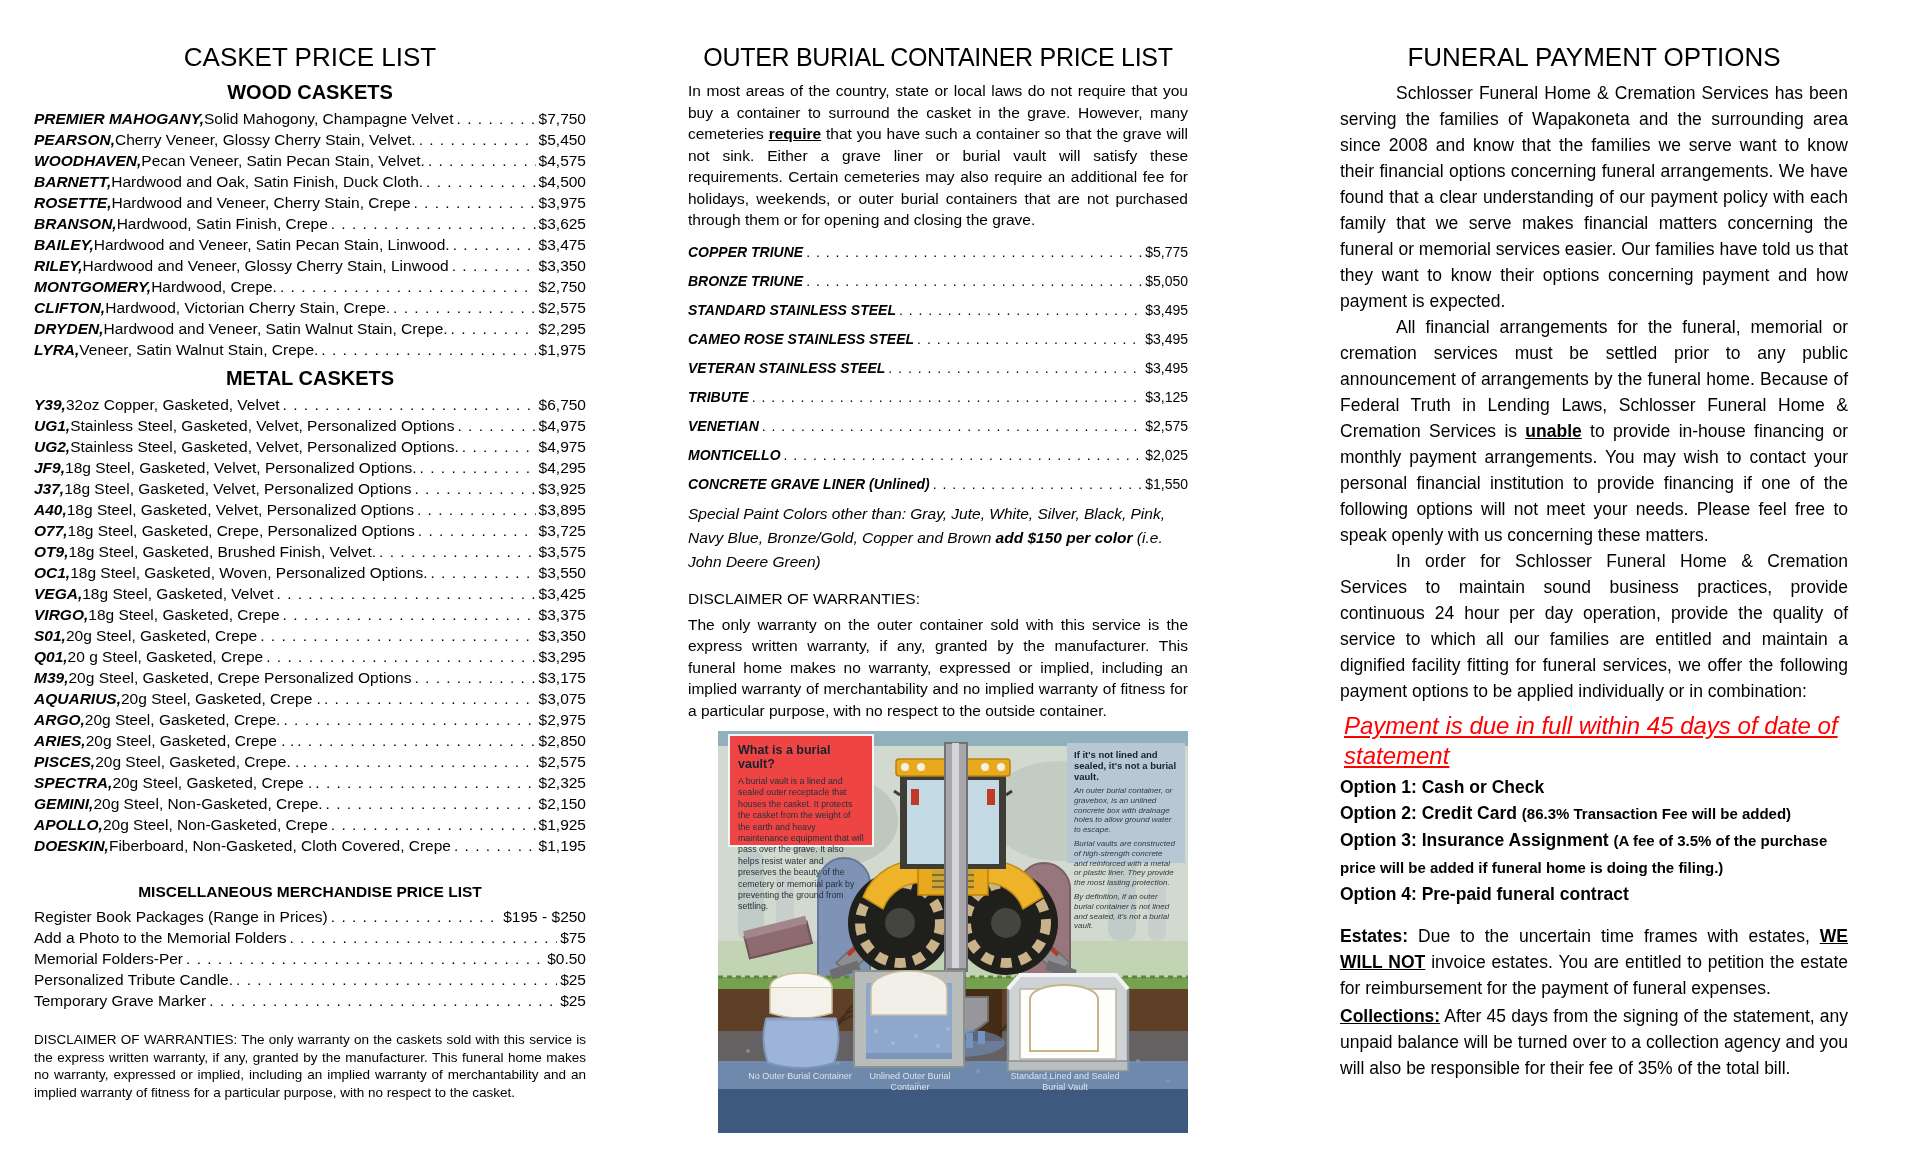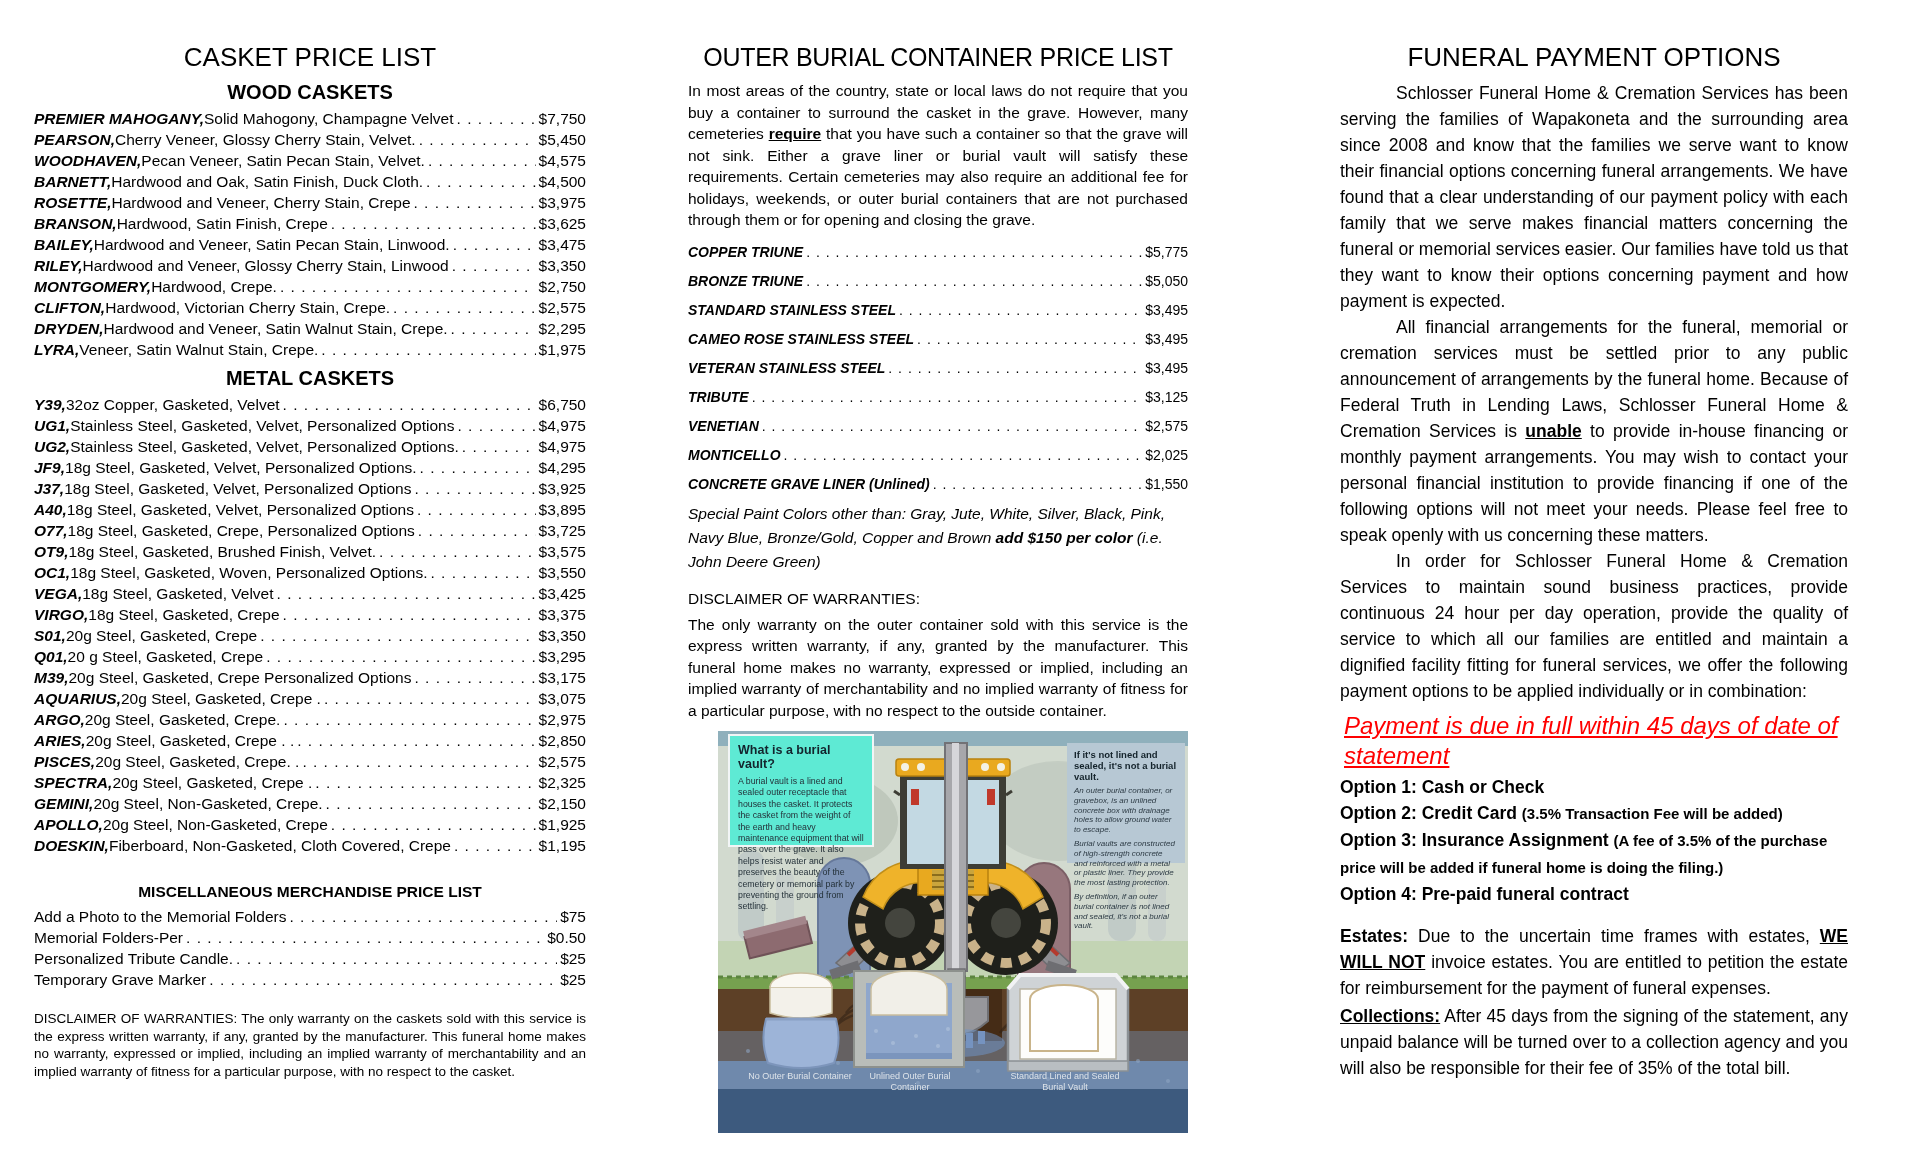--- a/index.html
+++ b/index.html
@@ -28,21 +28,21 @@
   .col-burial h1{font-size:25px;letter-spacing:-0.3px;white-space:nowrap;}
   .intro{line-height:21.5px;text-align:justify;margin:0 0 7px 0;}
   .vrow{display:flex;align-items:baseline;font-size:14px;line-height:29px;white-space:nowrap;justify-content:space-between;}
   .vrow .nm{font-weight:700;font-style:italic;}
   .paint-note{font-size:15.5px;line-height:24px;margin-top:3px;}
   .disc-head{margin:16px 0 6px 0;}
   .disc-body{line-height:21.5px;text-align:justify;margin:0;}
   
   .diagram{position:relative;width:470px;height:402px;margin:10px 0 0 auto;}
   .diagram svg{position:absolute;left:0;top:0;}
-  .info-box-left{position:absolute;left:10px;top:3px;width:146px;height:113px;background:#5eead4;border:2px solid #f2f5f6;box-sizing:border-box;padding:7px 8px;}
+  .info-box-left{position:absolute;left:10px;top:3px;width:146px;height:113px;background:#ef4444;border:2px solid #f2f5f6;box-sizing:border-box;padding:7px 8px;}
   .info-box-left .ib-title{font-size:12.5px;font-weight:700;color:#13242d;margin:0 0 5px 0;}
   .info-box-left .ib-body{font-size:8.8px;line-height:11.4px;color:#243139;}
   .info-box-right{position:absolute;left:349px;top:12px;width:118px;height:120px;background:#b7c8d4;box-sizing:border-box;padding:6px 7px;}
   .info-box-right .ib-title{font-size:9.5px;font-weight:700;line-height:11px;color:#14232b;margin:0 0 4px 0;}
   .info-box-right p{font-size:8px;font-style:italic;line-height:9.8px;color:#2c3a44;margin:0 0 4px 0;}
   .cap{position:absolute;font-size:9px;line-height:11px;color:#dde3e9;text-align:center;}
   .cap1{left:24px;top:340px;width:116px;}
   .cap2{left:136px;top:340px;width:112px;}
   .cap3{left:283px;top:340px;width:128px;}
   
@@ -305,20 +305,25 @@
           <span class="ds"> Fiberboard, Non-Gasketed, Cloth Covered, Crepe</span>
           <span class="dots"></span>
           <span class="pr">$1,195</span>
         </div>
       </div>
 
     <div class="misc-head">MISCELLANEOUS MERCHANDISE PRICE LIST</div>
 
     <div>
 
+        <div class="prow">
+          <span class="ds">Register Book Packages (Range in Prices)</span>
+          <span class="dots"></span>
+          <span class="pr">$195 - $250</span>
+        </div>
 
         <div class="prow">
           <span class="ds">Add a Photo to the Memorial Folders</span>
           <span class="dots"></span>
           <span class="pr">$75</span>
         </div>
 
         <div class="prow">
           <span class="ds">Memorial Folders-Per</span>
           <span class="dots"></span>
@@ -559,21 +564,21 @@
     <p class="indent">Schlosser Funeral Home &amp; Cremation Services has been serving the families of Wapakoneta and the surrounding area since 2008 and know that the families we serve want to know their financial options concerning funeral arrangements. We have found that a clear understanding of our payment policy with each family that we serve makes financial matters concerning the funeral or memorial services easier. Our families have told us that they want to know their options concerning payment and how payment is expected.</p>
     <p class="indent"><span>All financial arrangements for the funeral, memorial or cremation services must be settled prior to any public announcement of arrangements by the funeral home. Because of Federal Truth in Lending Laws, Schlosser Funeral Home &amp; Cremation Services is </span><span class="b u">unable</span><span> to provide in-house financing or monthly payment arrangements. You may wish to contact your personal financial institution to provide financing if one of the following options will not meet your needs. Please feel free to speak openly with us concerning these matters.</span></p>
     <p class="indent">In order for Schlosser Funeral Home &amp; Cremation Services to maintain sound business practices, provide continuous 24 hour per day operation, provide the quality of service to which all our families are entitled and maintain a dignified facility fitting for funeral services, we offer the following payment options to be applied individually or in combination:</p>
 
     <div class="due">Payment is due in full within 45 days of date of statement</div>
 
     <div>
 
         <p class="opt"><span class="b">Option 1: Cash or Check</span></p>
 
-        <p class="opt"><span class="b">Option 2: Credit Card </span><span class="b sm">(3.5% Transaction Fee will be added)</span></p>
+        <p class="opt"><span class="b">Option 2: Credit Card </span><span class="b sm">(86.3% Transaction Fee will be added)</span></p>
 
         <p class="opt"><span class="b">Option 3: Insurance Assignment </span><span class="b sm">(A fee of 3.5% of the purchase price will be added if funeral home is doing the filing.)</span></p>
 
         <p class="opt"><span class="b">Option 4: Pre-paid funeral contract</span></p>
       </div>
 
     <p class="note-para"><span class="b">Estates:</span><span> Due to the uncertain time frames with estates, </span><span class="b u">WE WILL NOT</span><span> invoice estates. You are entitled to petition the estate for reimbursement for the payment of funeral expenses.</span></p>
     <p class="note-para" style="margin-top:2px !important;"><span class="b u">Collections:</span><span> After 45 days from the signing of the statement, any unpaid balance will be turned over to a collection agency and you will also be responsible for their fee of 35% of the total bill.</span></p>
   </div>
 

